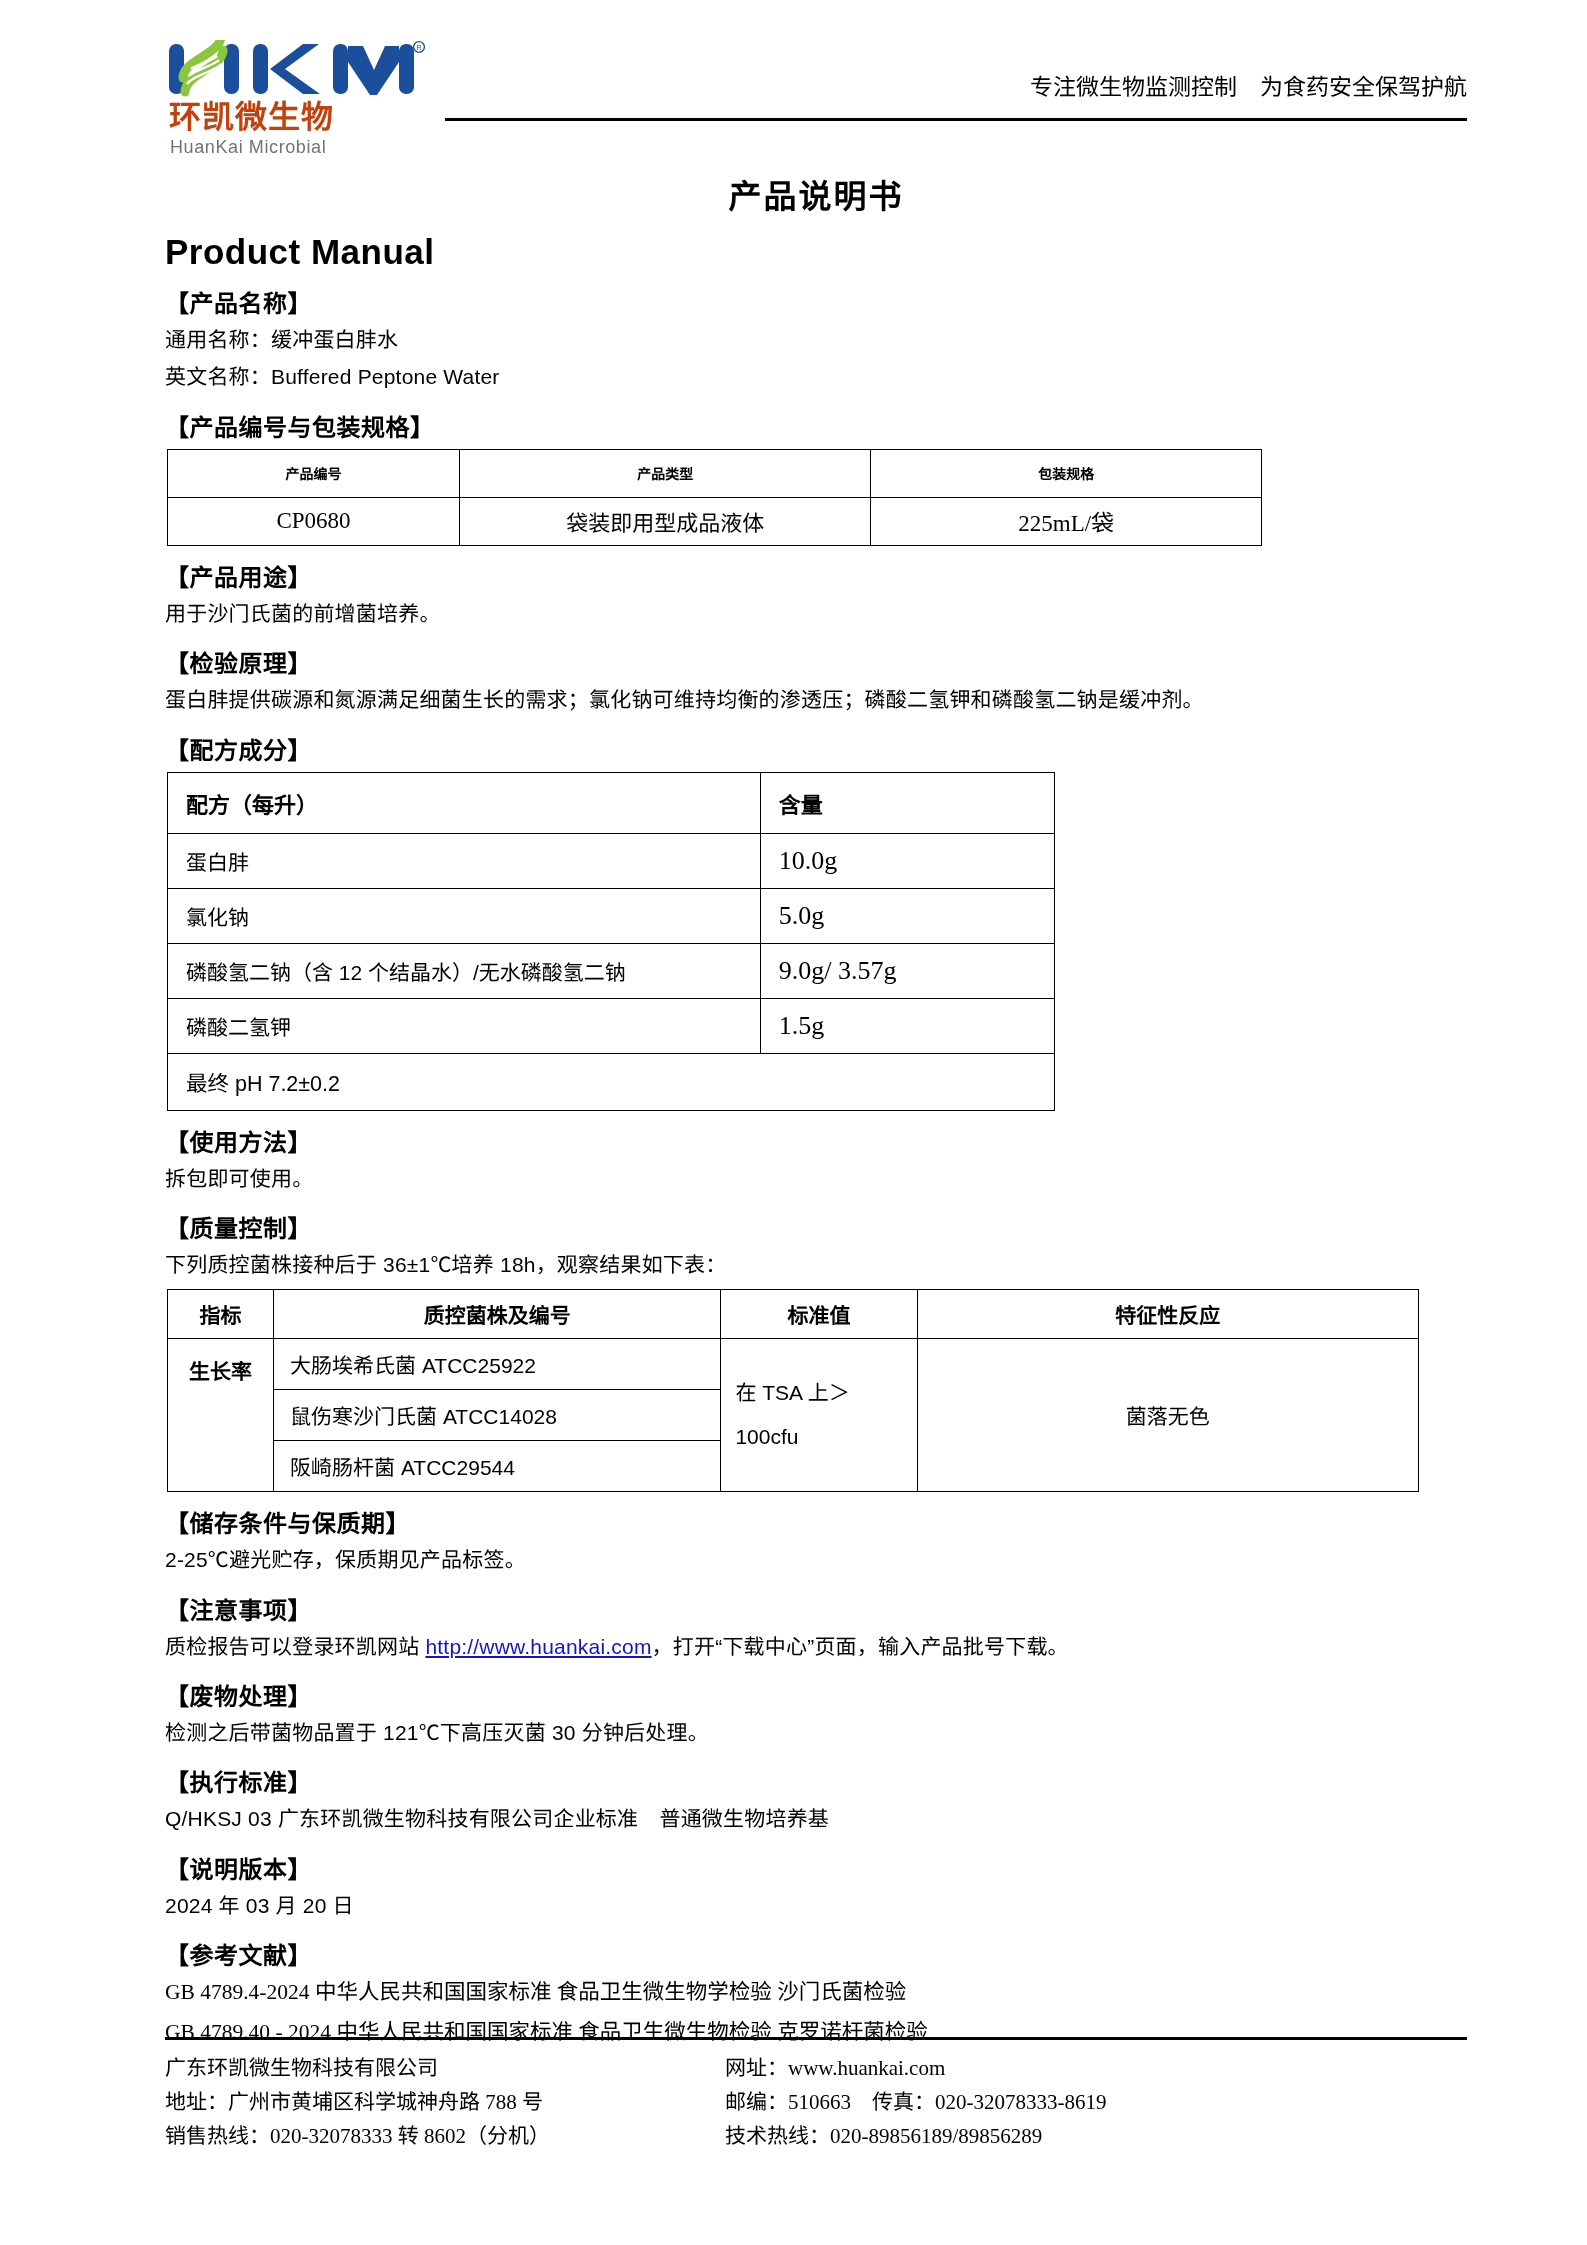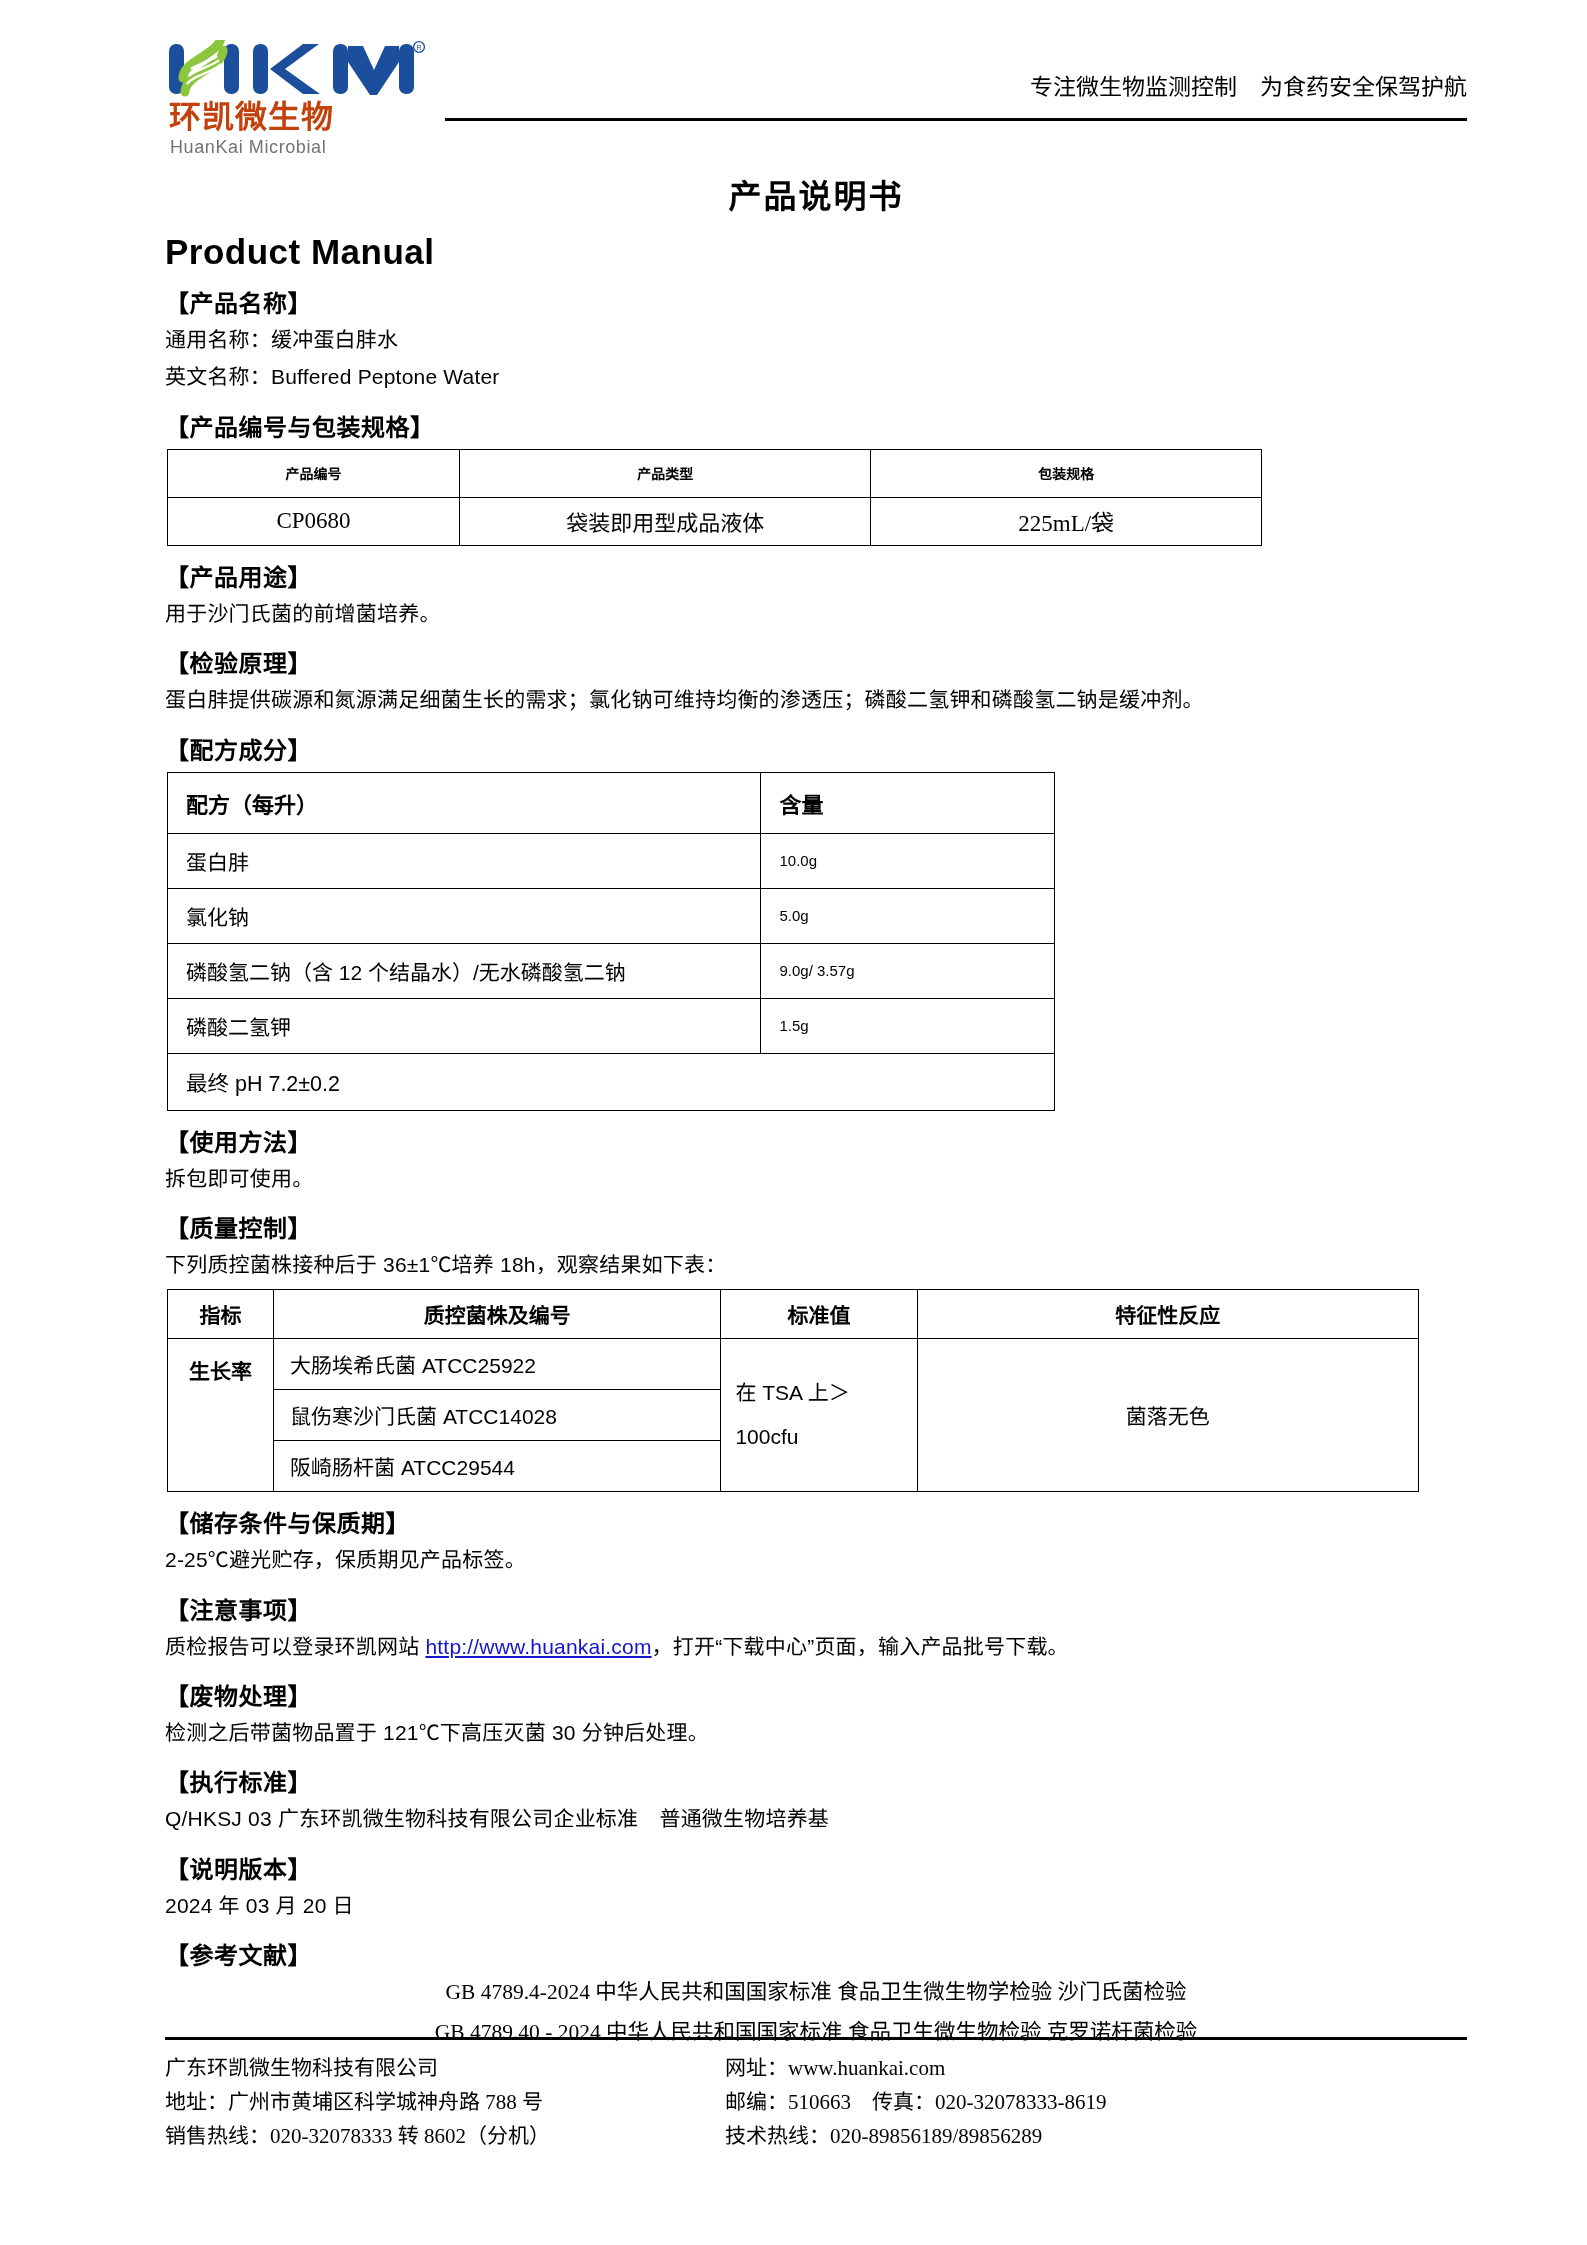--- a/index.html
+++ b/index.html
@@ -112,21 +112,20 @@
     font-size: 21px;
     line-height: 1.78;
     margin: 0;
     letter-spacing: 0.2px;
   }
   .body-serif {
     font-family: "Liberation Serif", serif;
     font-size: 21.5px;
     line-height: 1.85;
     margin: 0;
-    text-align: center;
   }
   .link {
     color: #1414CC;
     text-decoration: underline;
   }
 
   
   table {
     border-collapse: collapse;
     margin-top: 6px;
@@ -163,22 +162,22 @@
   
   .tbl-formula { width: 888px; margin-left: 2px; }
   .tbl-formula td { height: 54px; padding-left: 18px; text-align: left; }
   .tbl-formula .fc1 { width: 600px; }
   .tbl-formula .fc2 { width: 286px; }
   .tbl-formula .f-label {
     font-family: "Liberation Sans", sans-serif;
     font-size: 21px;
   }
   .tbl-formula .f-val {
-    font-family: Liberation Sans, sans-serif;
-    font-size: 15px;
+    font-family: Liberation Serif, serif;
+    font-size: 26px;
   }
   .tbl-formula .f-head {
     font-family: "Liberation Sans", sans-serif;
     font-weight: bold;
     font-size: 22px;
     height: 60px;
   }
   .tbl-formula .f-ph {
     font-family: "Liberation Sans", sans-serif;
     font-size: 21.5px;

